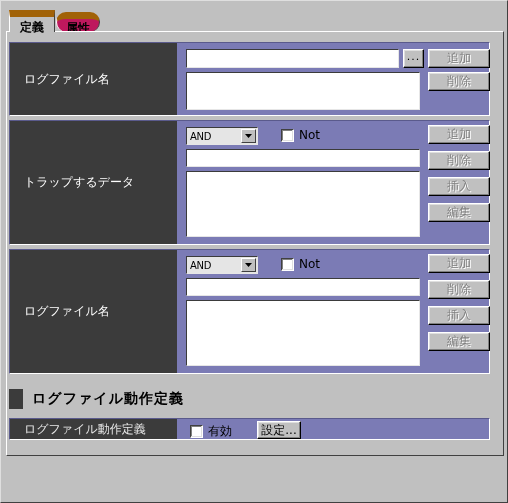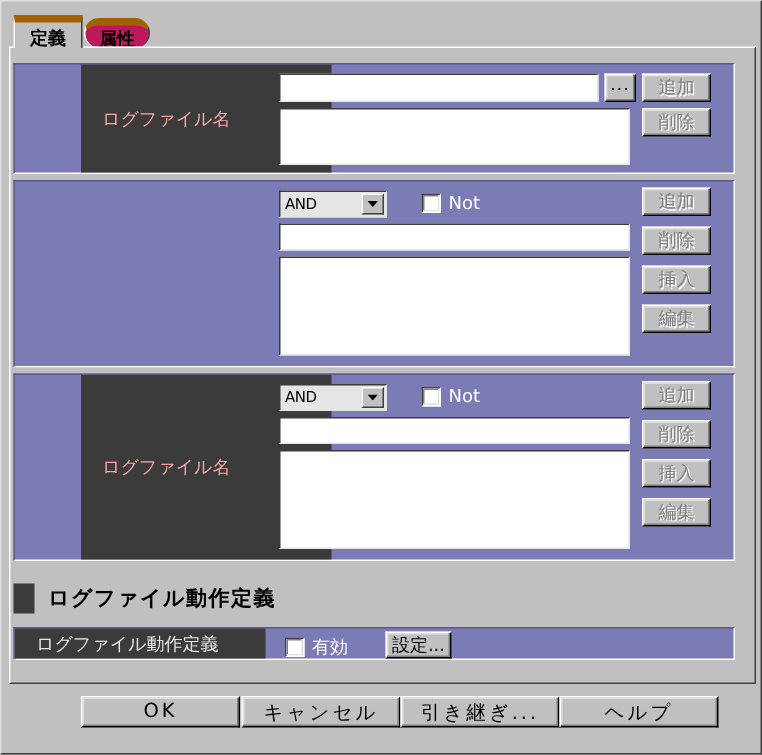--- a/index.html
+++ b/index.html
@@ -38,21 +38,21 @@
     height: 22px;
     display: flex;
     align-items: flex-end;
   }
   .tab {
     height: 19px;
     line-height: 19px;
     padding: 0 9px;
     background: #c0c0c0;
     box-sizing: border-box;
-    border-top: 5px solid #a16207;
+    border-top: 7px solid #a16207;
     border-left: 1px solid #ffffff;
     border-right: 1px solid #404040;
     border-bottom: none;
     font-size: 12px;
     font-weight: bold;
     color: #000;
     cursor: default;
     margin-right: 1px;
     position: relative;
     text-align: center;
@@ -97,28 +97,27 @@
     border-left: 1px solid #5a5a8c;
     border-right: 1px solid #ffffff;
     border-bottom: 1px solid #ffffff;
   }
   .sec-label {
     position: absolute;
     left: 0; top: 0;
     width: 167px;
     height: 100%;
     background: #3b3b3b;
-    color: #fca5a5;
+    color: #ffffff;
     font-size: 12px;
     display: flex;
     flex-direction: column;
     justify-content: center;
     box-sizing: border-box;
     padding-left: 14px;
-    margin-left: 44px;
   }
   .sec-label .l2 { padding-left: 16px; }
 
   .sec-body {
     position: absolute;
     left: 167px; top: 0;
     right: 0; bottom: 0;
   }
 
   
@@ -195,21 +194,21 @@
     align-items: center;
     justify-content: center;
     font-size: 12px;
     color: #000;
     cursor: default;
     text-align: center;
     user-select: none;
   }
   .btn.side {
     position: absolute;
-    width: 46px;
+    width: 62px;
     height: 19px;
   }
   .btn.disabled {
     color: #808080;
     text-shadow: 1px 1px 0 #ffffff;
   }
   .btn.dots {
     position: absolute;
     width: 21px;
     height: 19px;
@@ -231,21 +230,21 @@
     box-sizing: border-box;
     border-top: 1px solid #404040;
     border-left: 1px solid #404040;
     border-right: 1px solid #ffffff;
     border-bottom: 1px solid #ffffff;
     box-shadow: inset -1px -1px 0 #dfdfdf, inset 1px 1px 0 #808080;
   }
   .chk .lbl {
     margin-left: 5px;
     font-size: 12px;
-    color: #ffffff;
+    color: #000000;
     white-space: nowrap;
   }
 
   
   #grpheader {
     position: absolute;
     left: 8px;
     top: 388px;
     display: flex;
     align-items: center;
@@ -332,20 +331,23 @@
 
       <div class="listbox" style="left:9px; top:29px; width:234px; height:38px;"></div>
 
       <div class="btn side disabled" style="left:251px; top:6px;">追加</div>
       <div class="btn side disabled" style="left:251px; top:29px;">削除</div>
     </div>
   </div>
 
   <div class="section" style="top:119px; height:125px;">
 
+    <div class="sec-label">
+      <div class="l1">トラップするデータ</div>
+    </div>
 
     <div class="sec-body">
       <div class="combo" style="left:9px; top:6px; width:72px;">
         <span class="cval">AND</span>
         <span class="carrow">
           <svg width="7" height="4" viewBox="0 0 7 4">
             <polygon points="0,0 7,0 3.5,4" fill="#000000"></polygon>
           </svg>
         </span>
       </div>
@@ -407,20 +409,14 @@
     <div class="arlabel">ログファイル動作定義</div>
 
     <div class="chk" style="left:180px; top:4px;">
       <span class="box"></span>
       <span class="lbl">有効</span>
     </div>
 
     <div class="btn" style="position:absolute; left:247px; top:2px; width:44px; height:18px; font-size:12px;">設定...</div>
   </div>
 
-  <div id="bottombar">
-    <div class="btn bottom" style="left:53px; width:106px;">OK</div>
-    <div class="btn bottom" style="left:160px; width:106px;">キャンセル</div>
-    <div class="btn bottom" style="left:266px; width:106px;">引き継ぎ...</div>
-    <div class="btn bottom" style="left:372px; width:106px;">ヘルプ</div>
-  </div>
 
 </div>
 
 </body></html>

